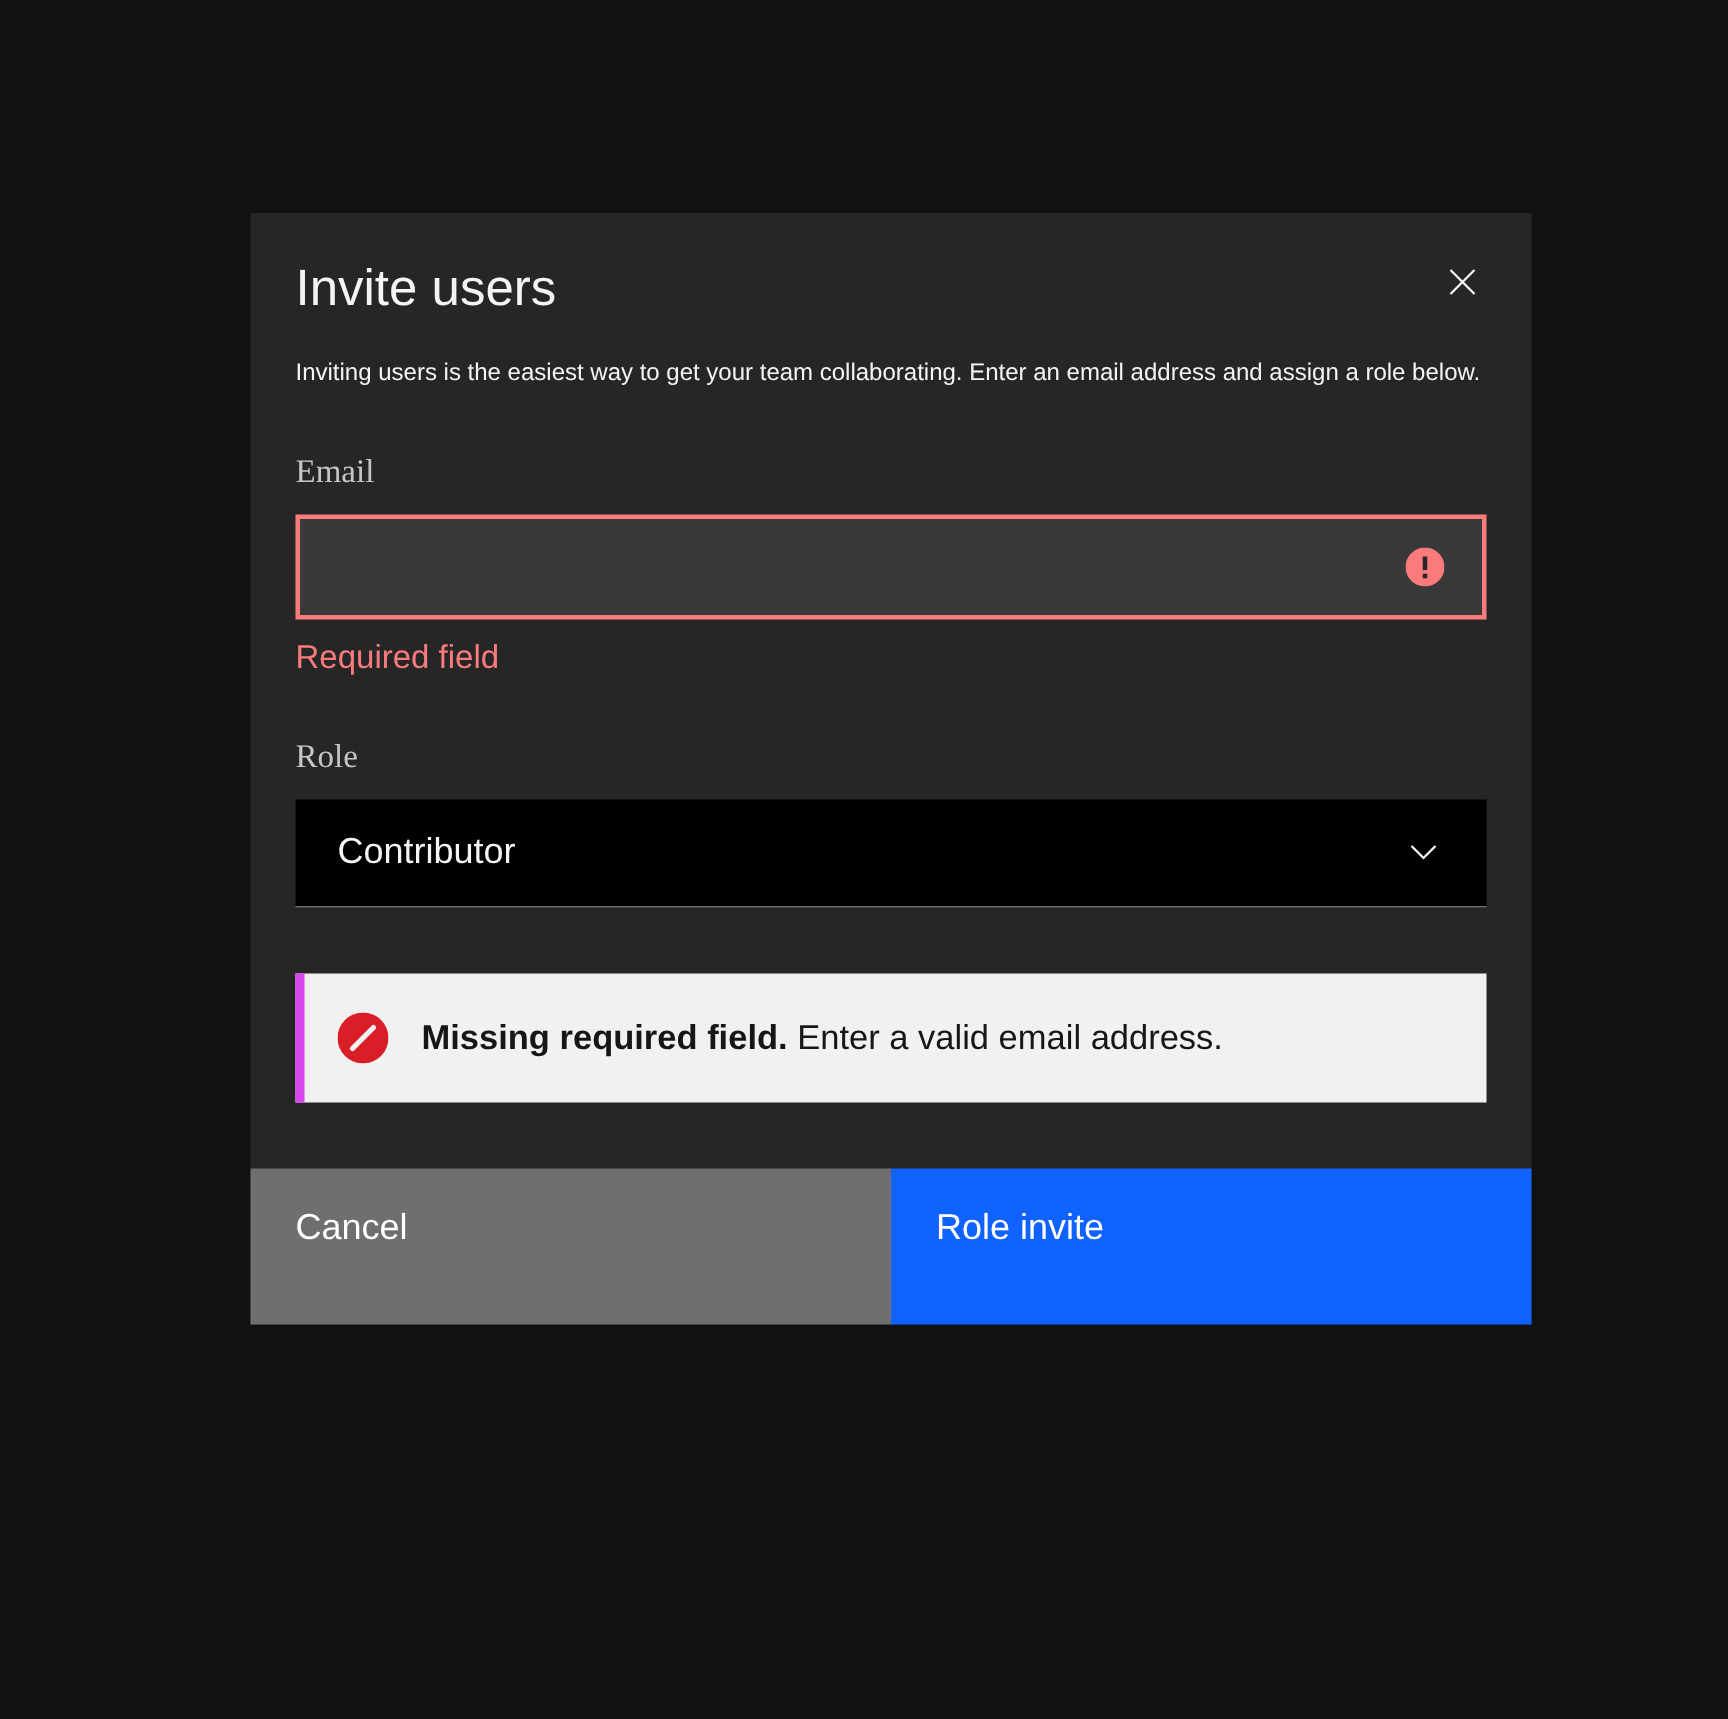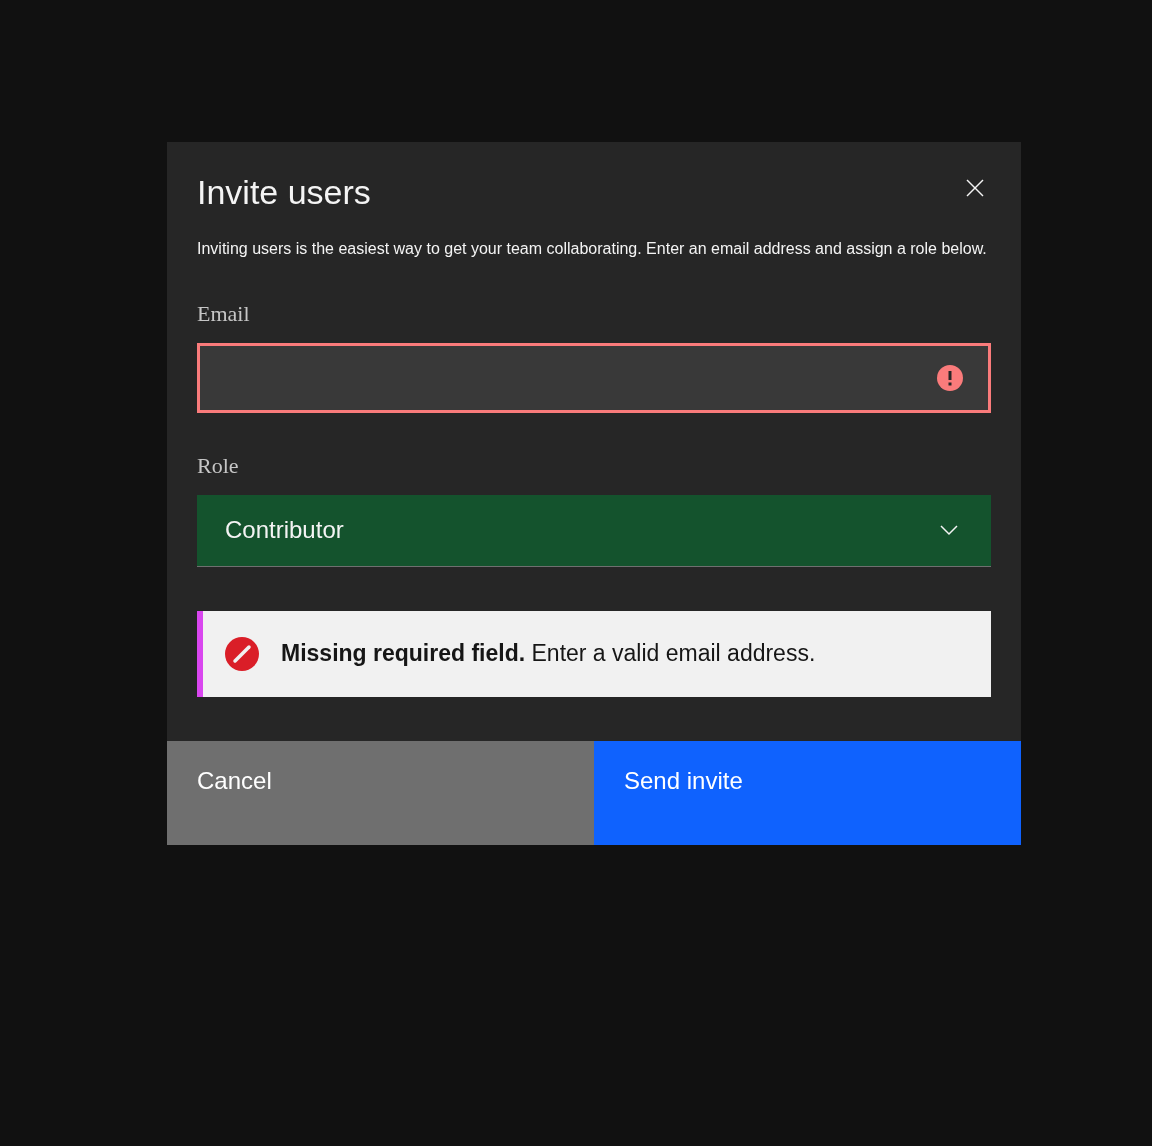--- a/index.html
+++ b/index.html
@@ -115,21 +115,21 @@
       color: #fa7b7b;
       font-size: 22px;
       font-weight: 400;
       margin-top: 12px;
     }
     
     .select-wrapper {
       position: relative;
       width: 100%;
       height: 72px;
-      background: #14532d;
+      background: #000000;
       border-bottom: 1px solid #6f6f6f;
       display: flex;
       align-items: center;
       cursor: pointer;
     }
     
     .select-value {
       color: #f4f4f4;
       font-size: 24px;
       font-weight: 400;
@@ -238,20 +238,21 @@
       <div class="input-wrapper">
         <input type="text" class="email-input" value="" style="">
         <span class="input-error-icon">
           <svg viewBox="0 0 26 26">
             <circle cx="13" cy="13" r="13" fill="#fa7b7b"></circle>
             <rect x="11.5" y="6" width="3" height="9" fill="#262626"></rect>
             <rect x="11.5" y="17.5" width="3" height="3" fill="#262626"></rect>
           </svg>
         </span>
       </div>
+      <div class="error-text">Required field</div>
     </div>
 
     <div class="form-group">
       <label class="form-label">Role</label>
       <div class="select-wrapper">
         <span class="select-value">Contributor</span>
         <span class="chevron-icon">
           <svg viewBox="0 0 28 28" fill="none" stroke="#f4f4f4" stroke-width="1.5">
             <polyline points="6,10 14,18 22,10"></polyline>
           </svg>
@@ -269,16 +270,16 @@
       </svg>
     </span>
     <div class="alert-text">
       <span class="alert-title">Missing required field.</span>
       <span class="alert-message">Enter a valid email address.</span>
     </div>
   </div>
 
   <div class="modal-footer">
     <button class="footer-btn cancel-btn">Cancel</button>
-    <button class="footer-btn send-btn">Send invite</button>
+    <button class="footer-btn send-btn">Role invite</button>
   </div>
 
 </div>
 
 </body></html>

